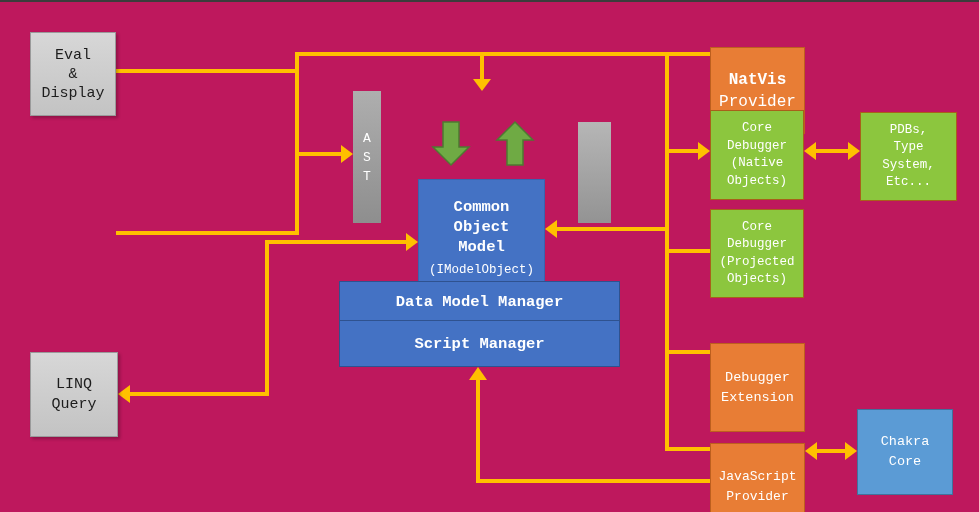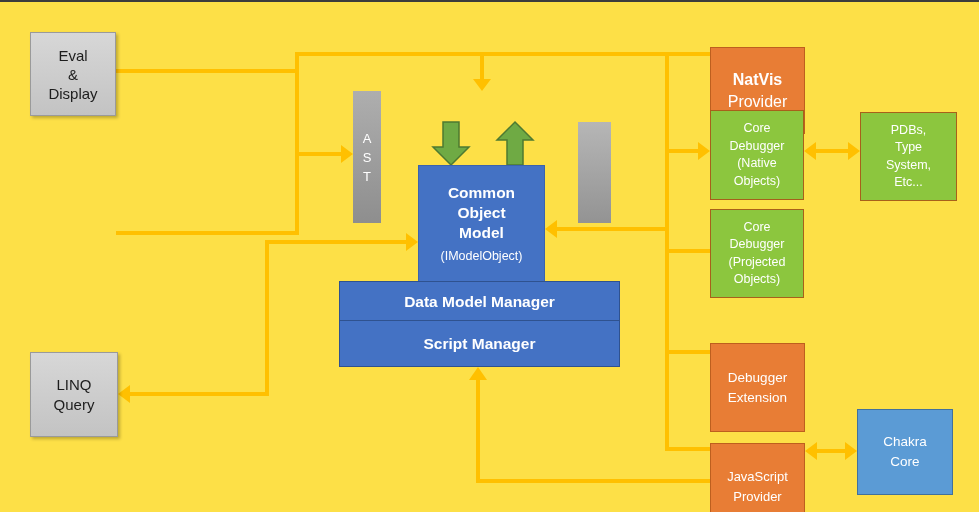--- a/index.html
+++ b/index.html
@@ -1,38 +1,38 @@
 <!DOCTYPE html>
 <html><head>
 <meta charset="utf-8">
 <style>
   html,body{margin:0;padding:0;background:#ffffff;}
   .canvas{
-    position:relative;width:979px;height:512px;background:#fde047;
-    font-family:Liberation Sans, sans-serif;overflow:hidden;
+    position:relative;width:979px;height:512px;background:#be185d;
+    font-family:Liberation Mono, monospace;overflow:hidden;
   }
   .topline{position:absolute;left:0;top:0;width:979px;height:2px;background:#3c3c3c;}
   .connectors{position:absolute;left:0;top:0;z-index:1;}
   .box{position:absolute;z-index:2;display:flex;flex-direction:column;align-items:center;justify-content:center;text-align:center;box-sizing:border-box;}
   
   .gbox{
     background:linear-gradient(180deg,#d7d7d7,#c3c3c3);
     border:1px solid #9a9a9a;color:#1d1d1d;
     box-shadow:2px 2px 3px rgba(0,0,0,0.25);
   }
   #eval-display{left:30px;top:32px;width:86px;height:84px;font-size:15px;line-height:19px;}
   #tab-complete{left:30px;top:192px;width:86px;height:85px;font-size:11.5px;line-height:15px;}
   #linq-query{left:30px;top:352px;width:88px;height:85px;font-size:15px;line-height:20px;text-align:center;}
   
   .ee-leg-left{left:353px;top:91px;width:28px;height:132px;background:linear-gradient(180deg,#aeaeae,#8e8e8e);color:#ffffff;font-size:13px;line-height:19px;}
   .ee-top{left:381px;top:91px;width:230px;height:31px;background:linear-gradient(180deg,#cdcdcd,#b2b2b2);color:#161616;font-size:15.5px;padding-right:33px;}
   .ee-leg-right{left:578px;top:122px;width:33px;height:101px;background:linear-gradient(180deg,#b6b6b6,#939393);}
   
   .bbox{background:#4472C4;color:#ffffff;}
-  #com{left:418px;top:165px;width:127px;height:117px;border:1px solid #3a63ae;font-size:15.5px;font-weight:bold;line-height:20px;padding-top:2px;}
+  #com{left:418px;top:179px;width:127px;height:117px;border:1px solid #3a63ae;font-size:15.5px;font-weight:bold;line-height:20px;padding-top:2px;}
   #com .sub{font-weight:normal;font-size:12.5px;margin-top:3px;}
   #dmm{left:339px;top:281px;width:281px;height:41px;border:1.5px solid #2F528F;font-size:15.5px;font-weight:bold;}
   #script-manager{left:339px;top:320px;width:281px;height:47px;border:1.5px solid #2F528F;font-size:15.5px;font-weight:bold;}
   
   .obox{background:#E87D35;border:1.5px solid #bd5f1e;color:#ffffff;margin-top:35px;}
   #natvis{left:710px;top:12px;width:95px;height:87px;font-size:16px;line-height:22px;}
   #natvis .t{font-weight:bold;}
   #debugger-extension{left:710px;top:308px;width:95px;height:89px;font-size:13.5px;line-height:20px;}
   #javascript-provider{left:710px;top:408px;width:95px;height:88px;font-size:13px;line-height:20px;}
   

